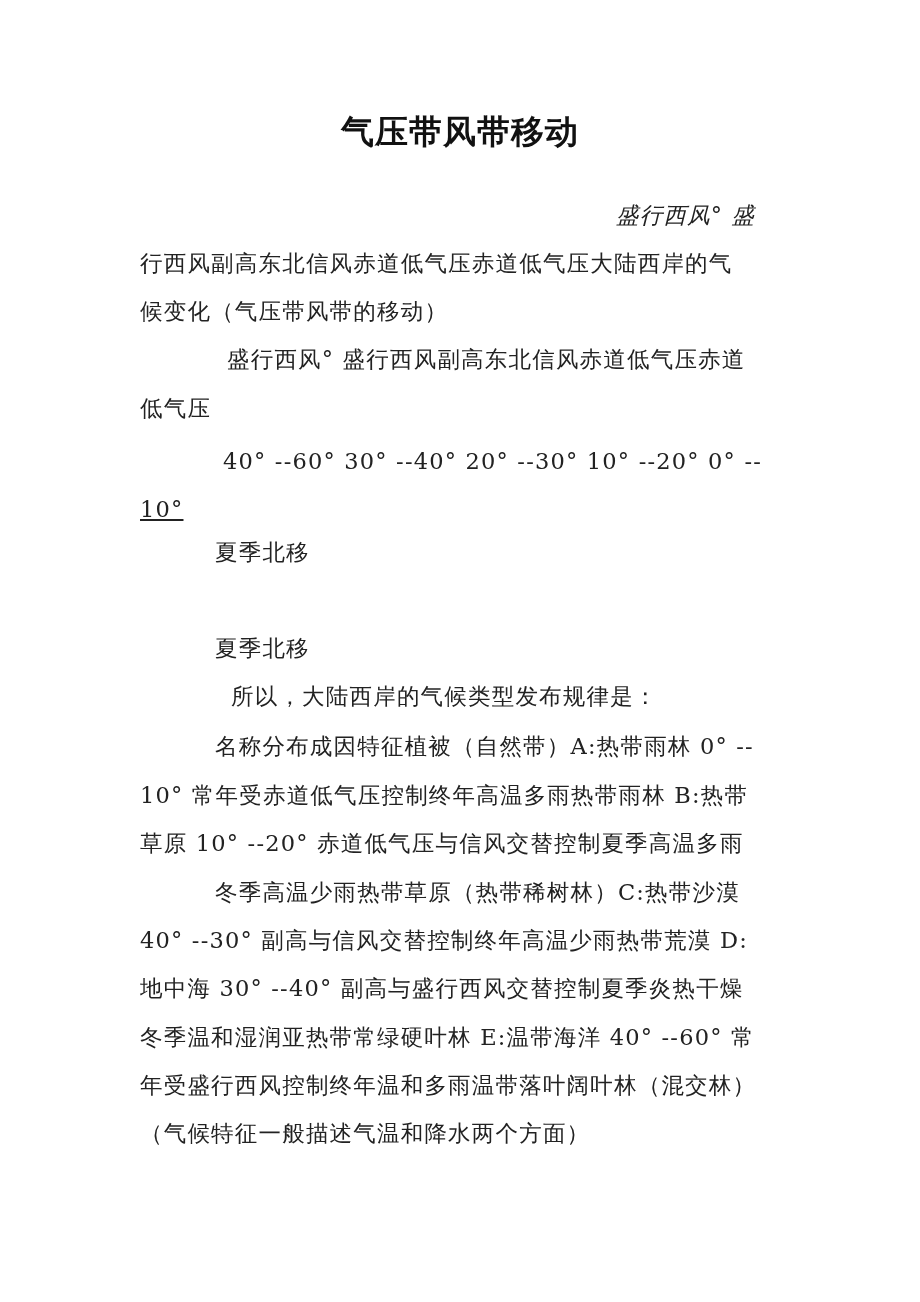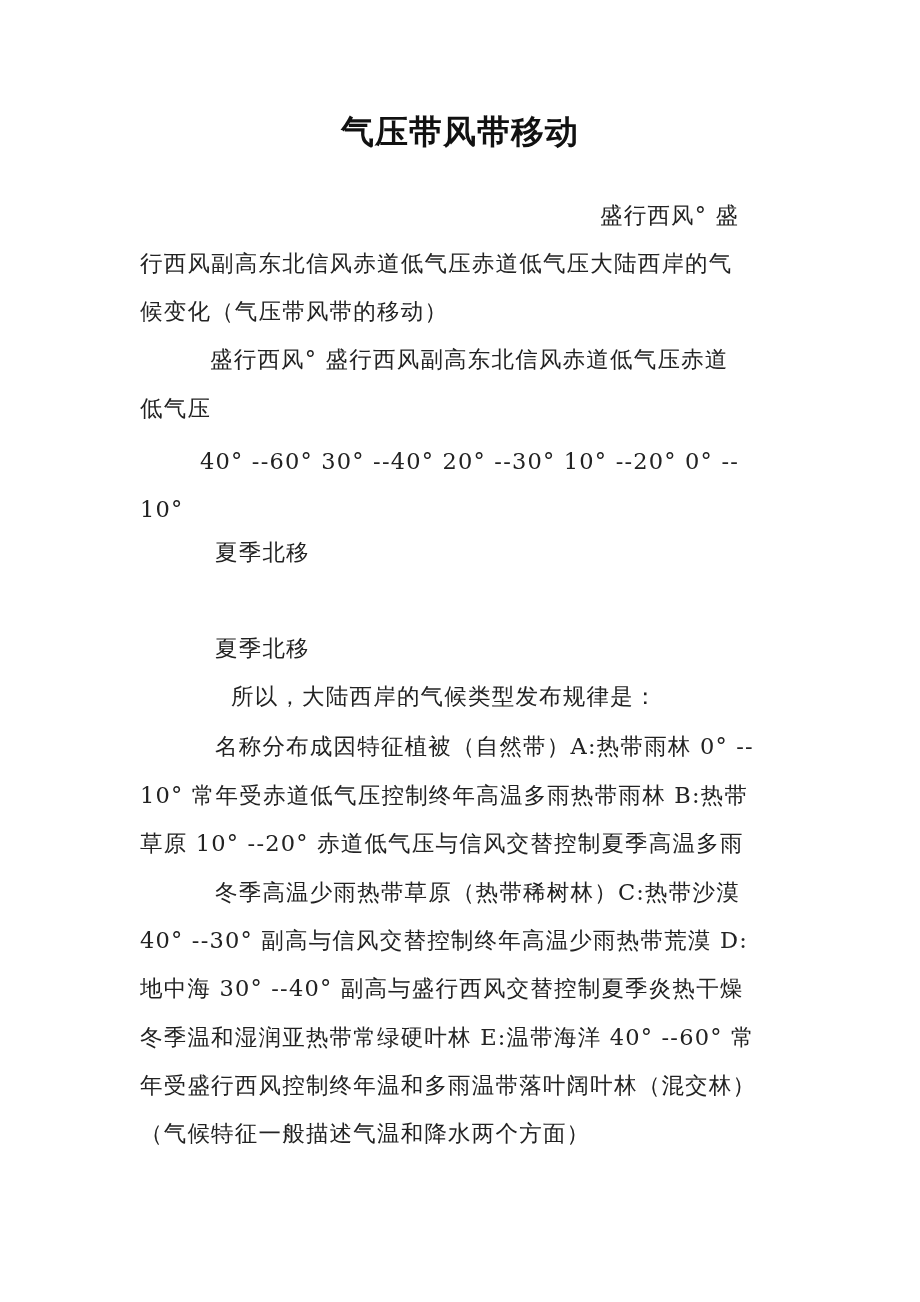--- a/index.html
+++ b/index.html
@@ -10,27 +10,27 @@
              font-size: 33px; font-weight: bold; letter-spacing: 1px; color: #111; }
     .line { position: absolute; font-size: 22.5px; line-height: 30px; white-space: nowrap;
             letter-spacing: 1.2px; color: #222; }
   </style>
 </head>
 <body>
 
 <div class="page">
   <div class="title">气压带风带移动</div>
   <div id="lines">
-      <div class="line" style="left: 600px; top: 200px;">盛行西风° 盛</div>
+      <div class="line" style="left: 616px; top: 200px; font-style: italic;">盛行西风° 盛</div>
       <div class="line" style="left: 140px; top: 248px;">行西风副高东北信风赤道低气压赤道低气压大陆西岸的气</div>
       <div class="line" style="left: 140px; top: 296px;">候变化（气压带风带的移动）</div>
-      <div class="line" style="left: 210px; top: 344px;">盛行西风° 盛行西风副高东北信风赤道低气压赤道</div>
+      <div class="line" style="left: 227px; top: 344px;">盛行西风° 盛行西风副高东北信风赤道低气压赤道</div>
       <div class="line" style="left: 140px; top: 393px;">低气压</div>
-      <div class="line" style="left: 200px; top: 446px; text-align: center;">40° --60° 30° --40° 20° --30° 10° --20° 0° --</div>
-      <div class="line" style="left: 140px; top: 494px;">10°</div>
+      <div class="line" style="left: 223px; top: 446px; text-align: center;">40° --60° 30° --40° 20° --30° 10° --20° 0° --</div>
+      <div class="line" style="left: 140px; top: 494px; text-decoration: underline;">10°</div>
       <div class="line" style="left: 215px; top: 537px;">夏季北移</div>
       <div class="line" style="left: 215px; top: 633px;">夏季北移</div>
       <div class="line" style="left: 215px; top: 681px; margin-left: 16px;">所以，大陆西岸的气候类型发布规律是：</div>
       <div class="line" style="left: 215px; top: 731px;">名称分布成因特征植被（自然带）A:热带雨林 0° --</div>
       <div class="line" style="left: 140px; top: 780px;">10° 常年受赤道低气压控制终年高温多雨热带雨林 B:热带</div>
       <div class="line" style="left: 140px; top: 828px;">草原 10° --20° 赤道低气压与信风交替控制夏季高温多雨</div>
       <div class="line" style="left: 215px; top: 877px;">冬季高温少雨热带草原（热带稀树林）C:热带沙漠</div>
       <div class="line" style="left: 140px; top: 925px;">40° --30° 副高与信风交替控制终年高温少雨热带荒漠 D:</div>
       <div class="line" style="left: 140px; top: 973px;">地中海 30° --40° 副高与盛行西风交替控制夏季炎热干燥</div>
       <div class="line" style="left: 140px; top: 1022px;">冬季温和湿润亚热带常绿硬叶林 E:温带海洋 40° --60° 常</div>

